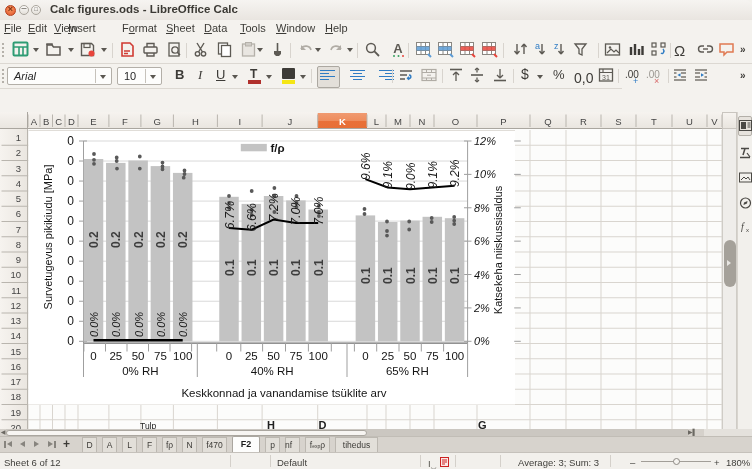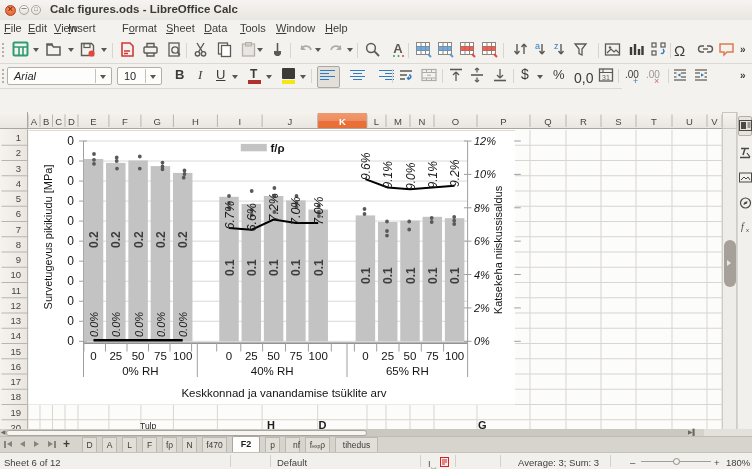--- a/index.html
+++ b/index.html
@@ -479,21 +479,21 @@
     <div style="position:absolute;left:162px;top:439.5px;width:15px;text-align:center;font-size:8.5px;color:#3d3b37">fρ</div>
     <div style="position:absolute;left:182px;top:437px;width:15px;height:15px;background:#e2dfd9;border:1px solid #bcb8b1;border-bottom:none;box-sizing:border-box"></div>
     <div style="position:absolute;left:182px;top:439.5px;width:15px;text-align:center;font-size:8.5px;color:#3d3b37">N</div>
     <div style="position:absolute;left:202px;top:437px;width:25px;height:15px;background:#e2dfd9;border:1px solid #bcb8b1;border-bottom:none;box-sizing:border-box"></div>
     <div style="position:absolute;left:202px;top:439.5px;width:25px;text-align:center;font-size:8.5px;color:#3d3b37">f470</div>
     <div style="position:absolute;left:232px;top:436px;width:28px;height:16px;background:#fdfdfc;border:1px solid #aaa69f;border-bottom:none;border-radius:2px 2px 0 0;box-sizing:border-box"></div>
     <div style="position:absolute;left:232px;top:438.5px;width:28px;text-align:center;font-size:9px;font-weight:bold;color:#1a1a1a">F2</div>
     <div style="position:absolute;left:265px;top:437px;width:15px;height:15px;background:#e2dfd9;border:1px solid #bcb8b1;border-bottom:none;box-sizing:border-box"></div>
     <div style="position:absolute;left:265px;top:439.5px;width:15px;text-align:center;font-size:8.5px;color:#3d3b37">p</div>
     <div style="position:absolute;left:285px;top:437px;width:15px;height:15px;background:#e2dfd9;border:1px solid #bcb8b1;border-bottom:none;box-sizing:border-box"></div>
-    <div style="position:absolute;left:285px;top:439.5px;width:15px;text-align:right;font-size:8.5px;color:#3d3b37">nf</div>
+    <div style="position:absolute;left:285px;top:439.5px;width:15px;text-align:left;font-size:8.5px;color:#3d3b37">nf</div>
     <div style="position:absolute;left:305px;top:437px;width:25px;height:15px;background:#e2dfd9;border:1px solid #bcb8b1;border-bottom:none;box-sizing:border-box"></div>
     <div style="position:absolute;left:305px;top:439.5px;width:25px;text-align:center;font-size:8.5px;color:#3d3b37">f<span style="font-size:5px">exp</span>ρ</div>
     <div style="position:absolute;left:335px;top:437px;width:43px;height:15px;background:#e2dfd9;border:1px solid #bcb8b1;border-bottom:none;box-sizing:border-box"></div>
     <div style="position:absolute;left:335px;top:439.5px;width:43px;text-align:center;font-size:8.5px;color:#3d3b37">tihedus</div>
     <div style="position:absolute;left:0;top:452px;width:752px;height:17px;background:#f2f0ec;border-top:1px solid #c5c1bb;box-sizing:border-box;font-size:9.5px;color:#3f3e3a">
       <span style="position:absolute;left:4px;top:3.5px">Sheet 6 of 12</span>
       <span style="position:absolute;left:277px;top:3.5px">Default</span>
       <span style="position:absolute;left:230px;top:2px;width:1px;height:12px;background:#d4d0ca"></span>
       <span style="position:absolute;left:270px;top:2px;width:1px;height:12px;background:#d4d0ca"></span>
       <span style="position:absolute;left:420px;top:2px;width:1px;height:12px;background:#d4d0ca"></span>

